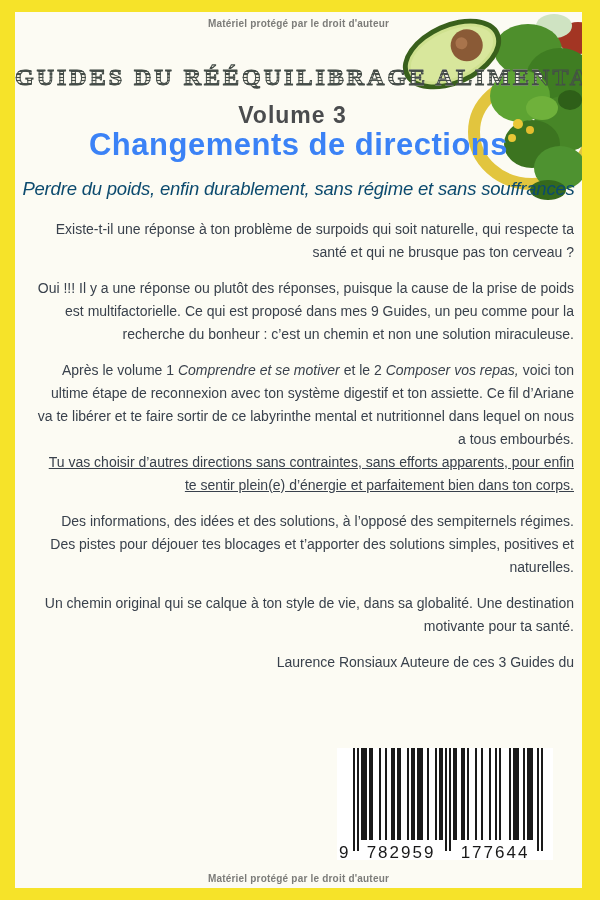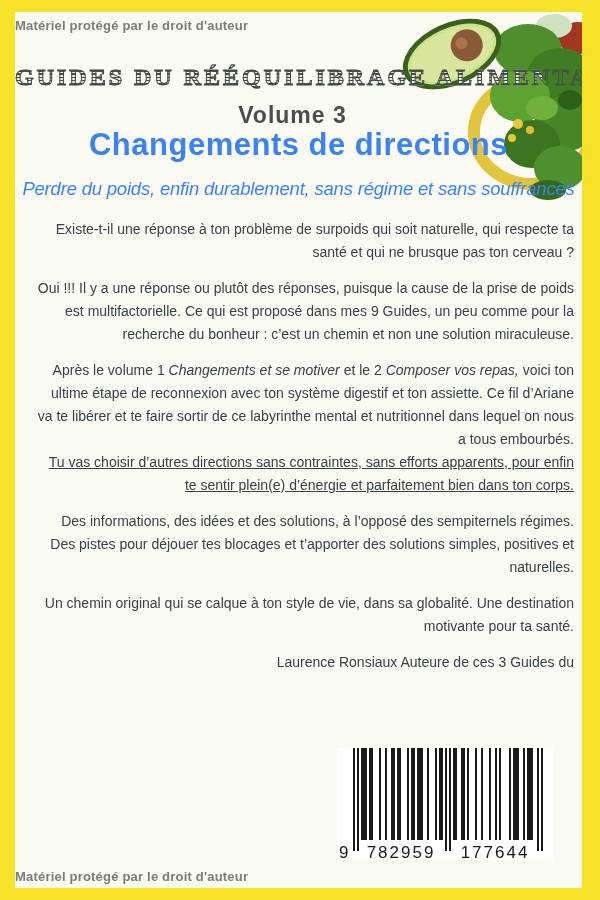--- a/index.html
+++ b/index.html
@@ -10,22 +10,22 @@
     position:relative;
     overflow:hidden;
   }
   .page{position:absolute;inset:0;background:#f6e329;}
   .cover-inner{
     position:absolute;left:15px;right:18px;top:12px;bottom:12px;
     background:#fcfbf3;
     overflow:hidden;
   }
   .banner{
-    position:absolute;left:0;right:0;
-    font-size:13px;font-weight:bold;color:#7c7c79;
+    position:absolute;left:0;right:0;text-align:center;
+    font-size:10px;font-weight:bold;color:#7c7c79;
     letter-spacing:0.2px;z-index:9;
   }
   .banner.top{top:6px;}
   .banner.bottom{bottom:4px;}
 
   .produce{position:absolute;top:0;right:0;width:200px;height:190px;z-index:2;}
 
   .series-title{
     position:absolute;top:52px;left:0;right:40px;text-align:center;
     font-family:"Liberation Serif","DejaVu Serif",serif;
@@ -43,21 +43,21 @@
     position:absolute;top:90px;left:0;right:12px;text-align:center;
     font-size:23px;font-weight:bold;letter-spacing:1px;color:#4a4c4e;z-index:3;
   }
   .main-title{
     position:absolute;top:115px;left:0;right:0;text-align:center;
     font-size:31px;font-weight:bold;letter-spacing:0.5px;color:#3b82f6;z-index:3;
   }
   .tagline{
     position:absolute;top:166px;left:0;right:0;text-align:center;
     font-style:italic;font-size:18.5px;letter-spacing:-0.2px;
-    color:#3b82f6;white-space:nowrap;z-index:3;
+    color:#0c4a6e;white-space:nowrap;z-index:3;
   }
   .body-copy{
     position:absolute;top:206px;left:20px;right:8px;
     font-size:14px;line-height:23px;color:#39414c;
     text-align:justify;z-index:3;
   }
   .body-copy p{margin:0 0 13px 0;text-align:right;}
   .body-copy p.cont{margin-top:-13px;text-decoration:underline;}
   .author{
     text-align:right;color:#39414c;margin-top:0;
@@ -110,21 +110,21 @@
     <div class="banner bottom">Matériel protégé par le droit d'auteur</div>
 
     <div class="series-title">GUIDES DU RÉÉQUILIBRAGE ALIMENTAIRE</div>
     <div class="volume-label">Volume 3</div>
     <div class="main-title">Changements de directions</div>
     <div class="tagline">Perdre du poids, enfin durablement, sans régime et sans souffrances</div>
 
     <div class="body-copy">
       <p>Existe-t-il une réponse à ton problème de surpoids qui soit naturelle, qui respecte ta santé et qui ne brusque pas ton cerveau ?</p>
       <p>Oui !!! Il y a une réponse ou plutôt des réponses, puisque la cause de la prise de poids est multifactorielle. Ce qui est proposé dans mes 9 Guides, un peu comme pour la recherche du bonheur : c’est un chemin et non une solution miraculeuse.</p>
-      <p><span>Après le volume 1 </span><i>Changements et se motiver</i><span> et le 2 </span><i>Composer vos repas,</i><span> voici ton ultime étape de reconnexion avec ton système digestif et ton assiette. Ce fil d’Ariane va te libérer et te faire sortir de ce labyrinthe mental et nutritionnel dans lequel on nous a tous embourbés.</span></p>
+      <p><span>Après le volume 1 </span><i>Comprendre et se motiver</i><span> et le 2 </span><i>Composer vos repas,</i><span> voici ton ultime étape de reconnexion avec ton système digestif et ton assiette. Ce fil d’Ariane va te libérer et te faire sortir de ce labyrinthe mental et nutritionnel dans lequel on nous a tous embourbés.</span></p>
       <p class="cont">Tu vas choisir d’autres directions sans contraintes, sans efforts apparents, pour enfin te sentir plein(e) d’énergie et parfaitement bien dans ton corps.</p>
       <p>Des informations, des idées et des solutions, à l’opposé des sempiternels régimes. Des pistes pour déjouer tes blocages et t’apporter des solutions simples, positives et naturelles.</p>
       <p>Un chemin original qui se calque à ton style de vie, dans sa globalité. Une destination motivante pour ta santé.</p>
       <p class="author">
         <span>Laurence Ronsiaux Auteure de ces 3 Guides du</span><br>
       </p>
     </div>
 
     <div class="barcode-wrap">
       <svg viewBox="0 0 216 112">

